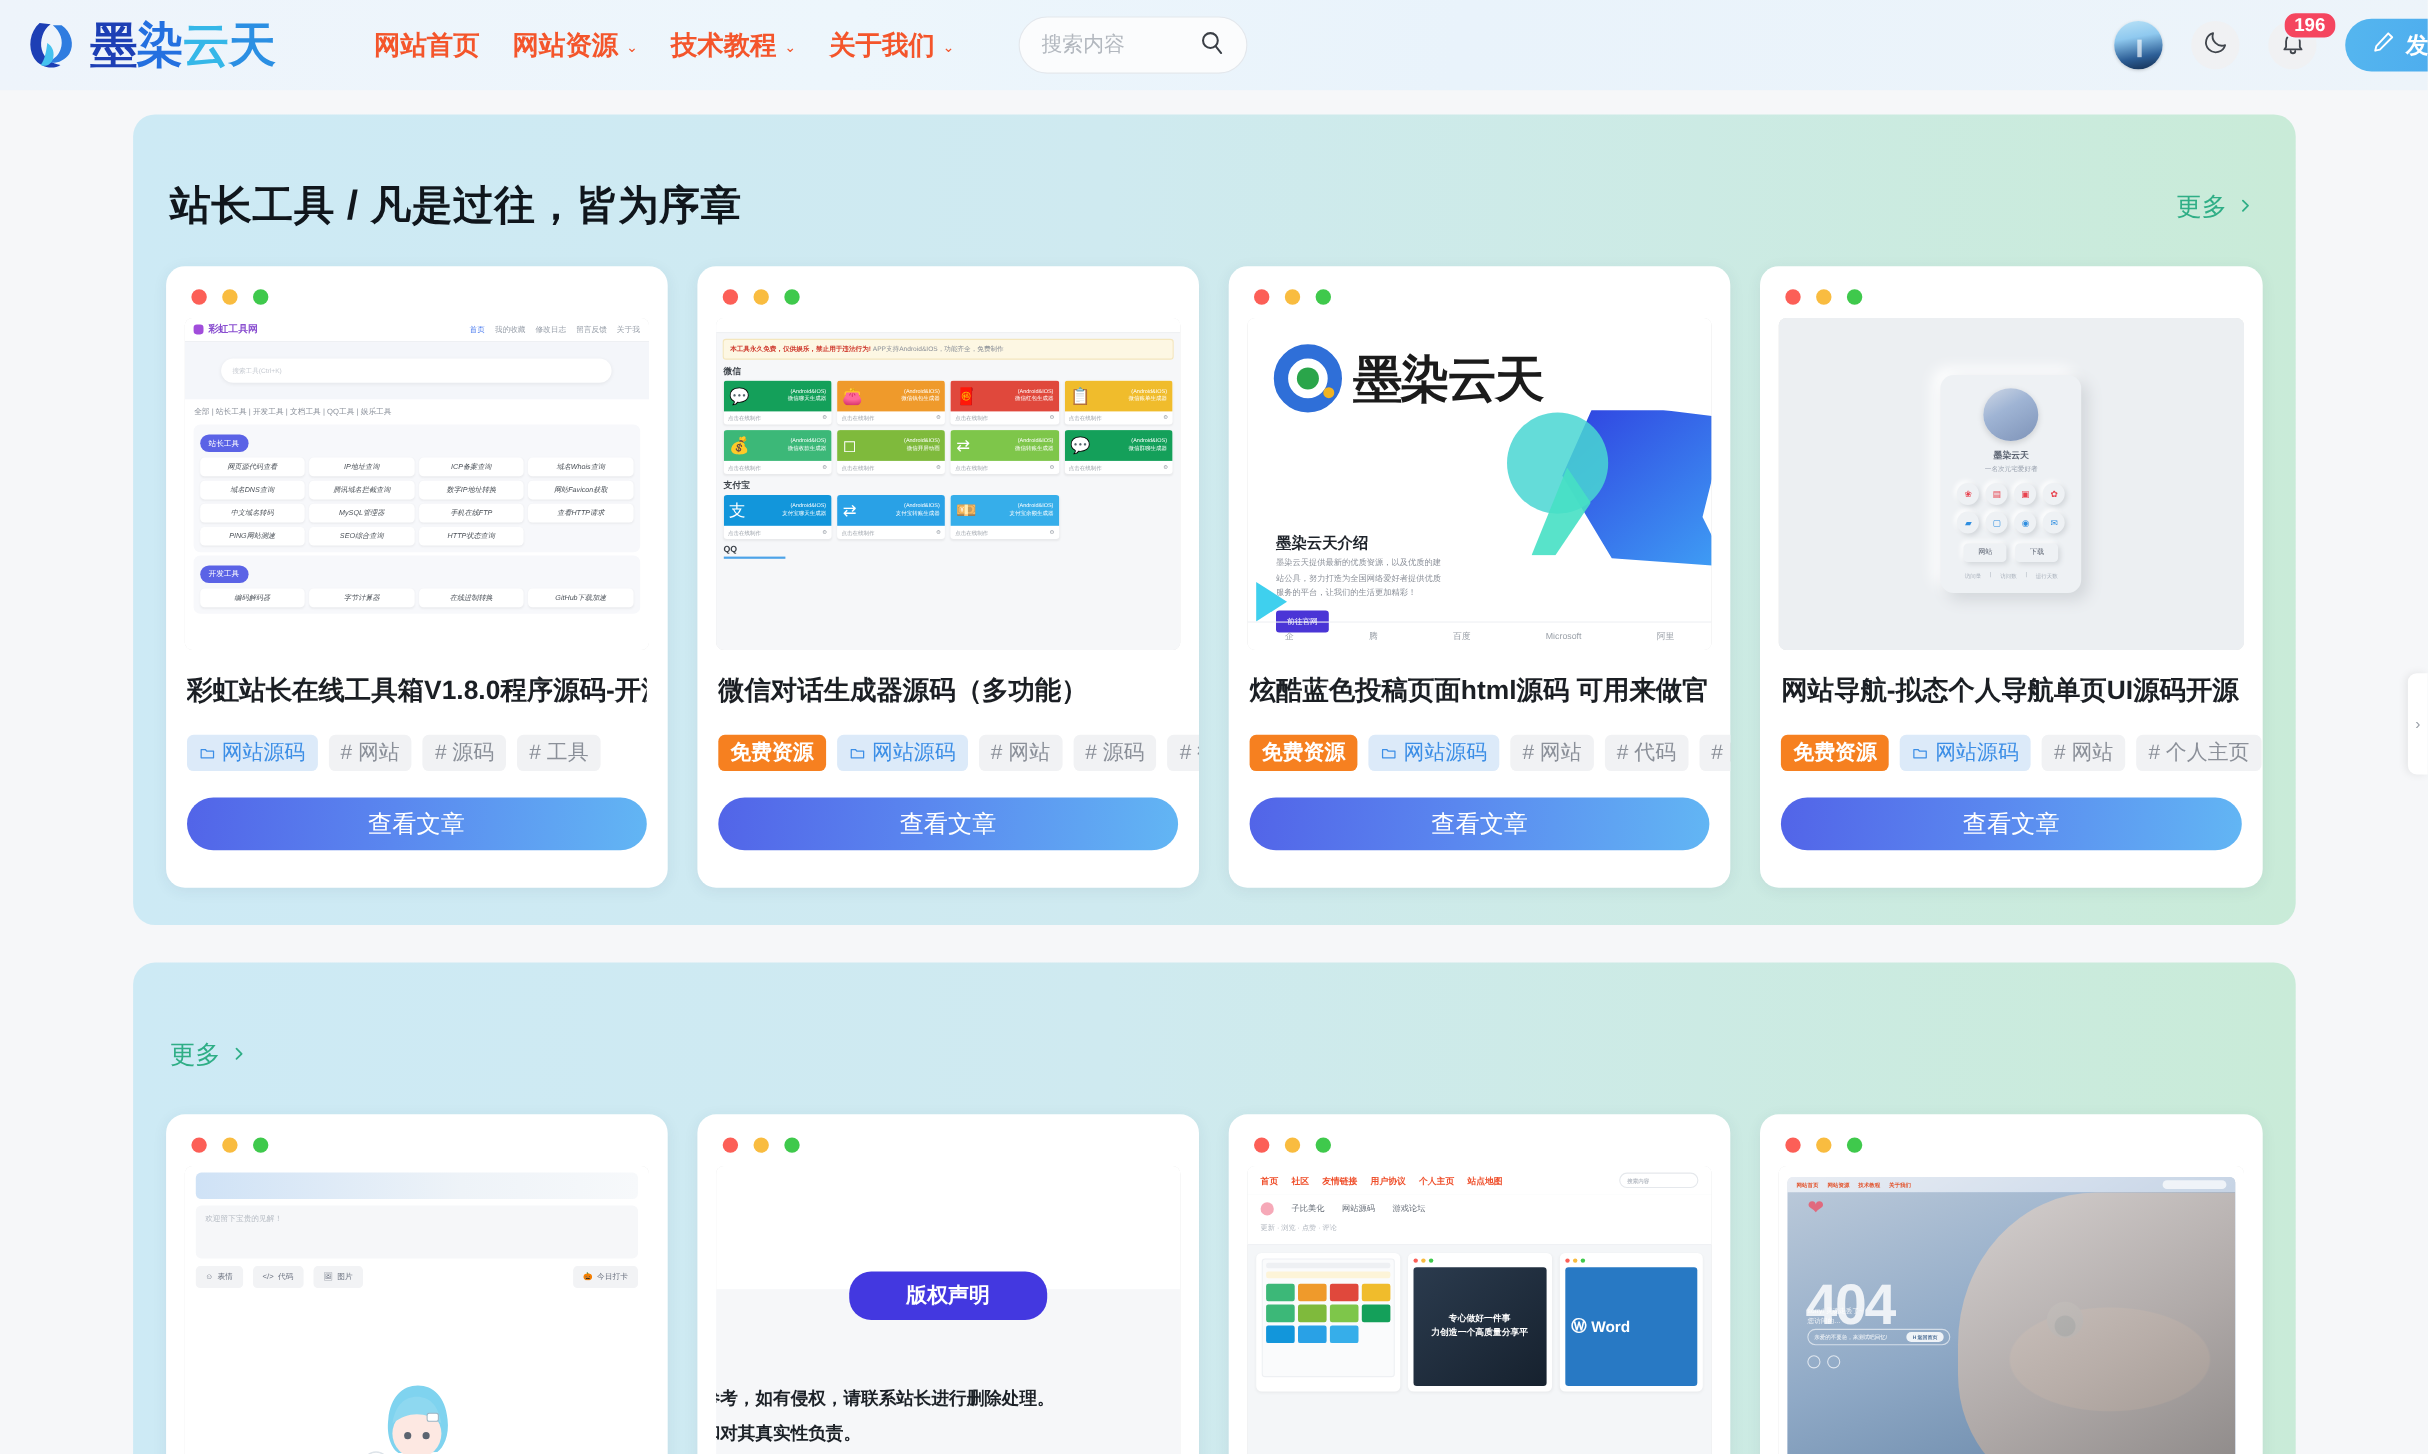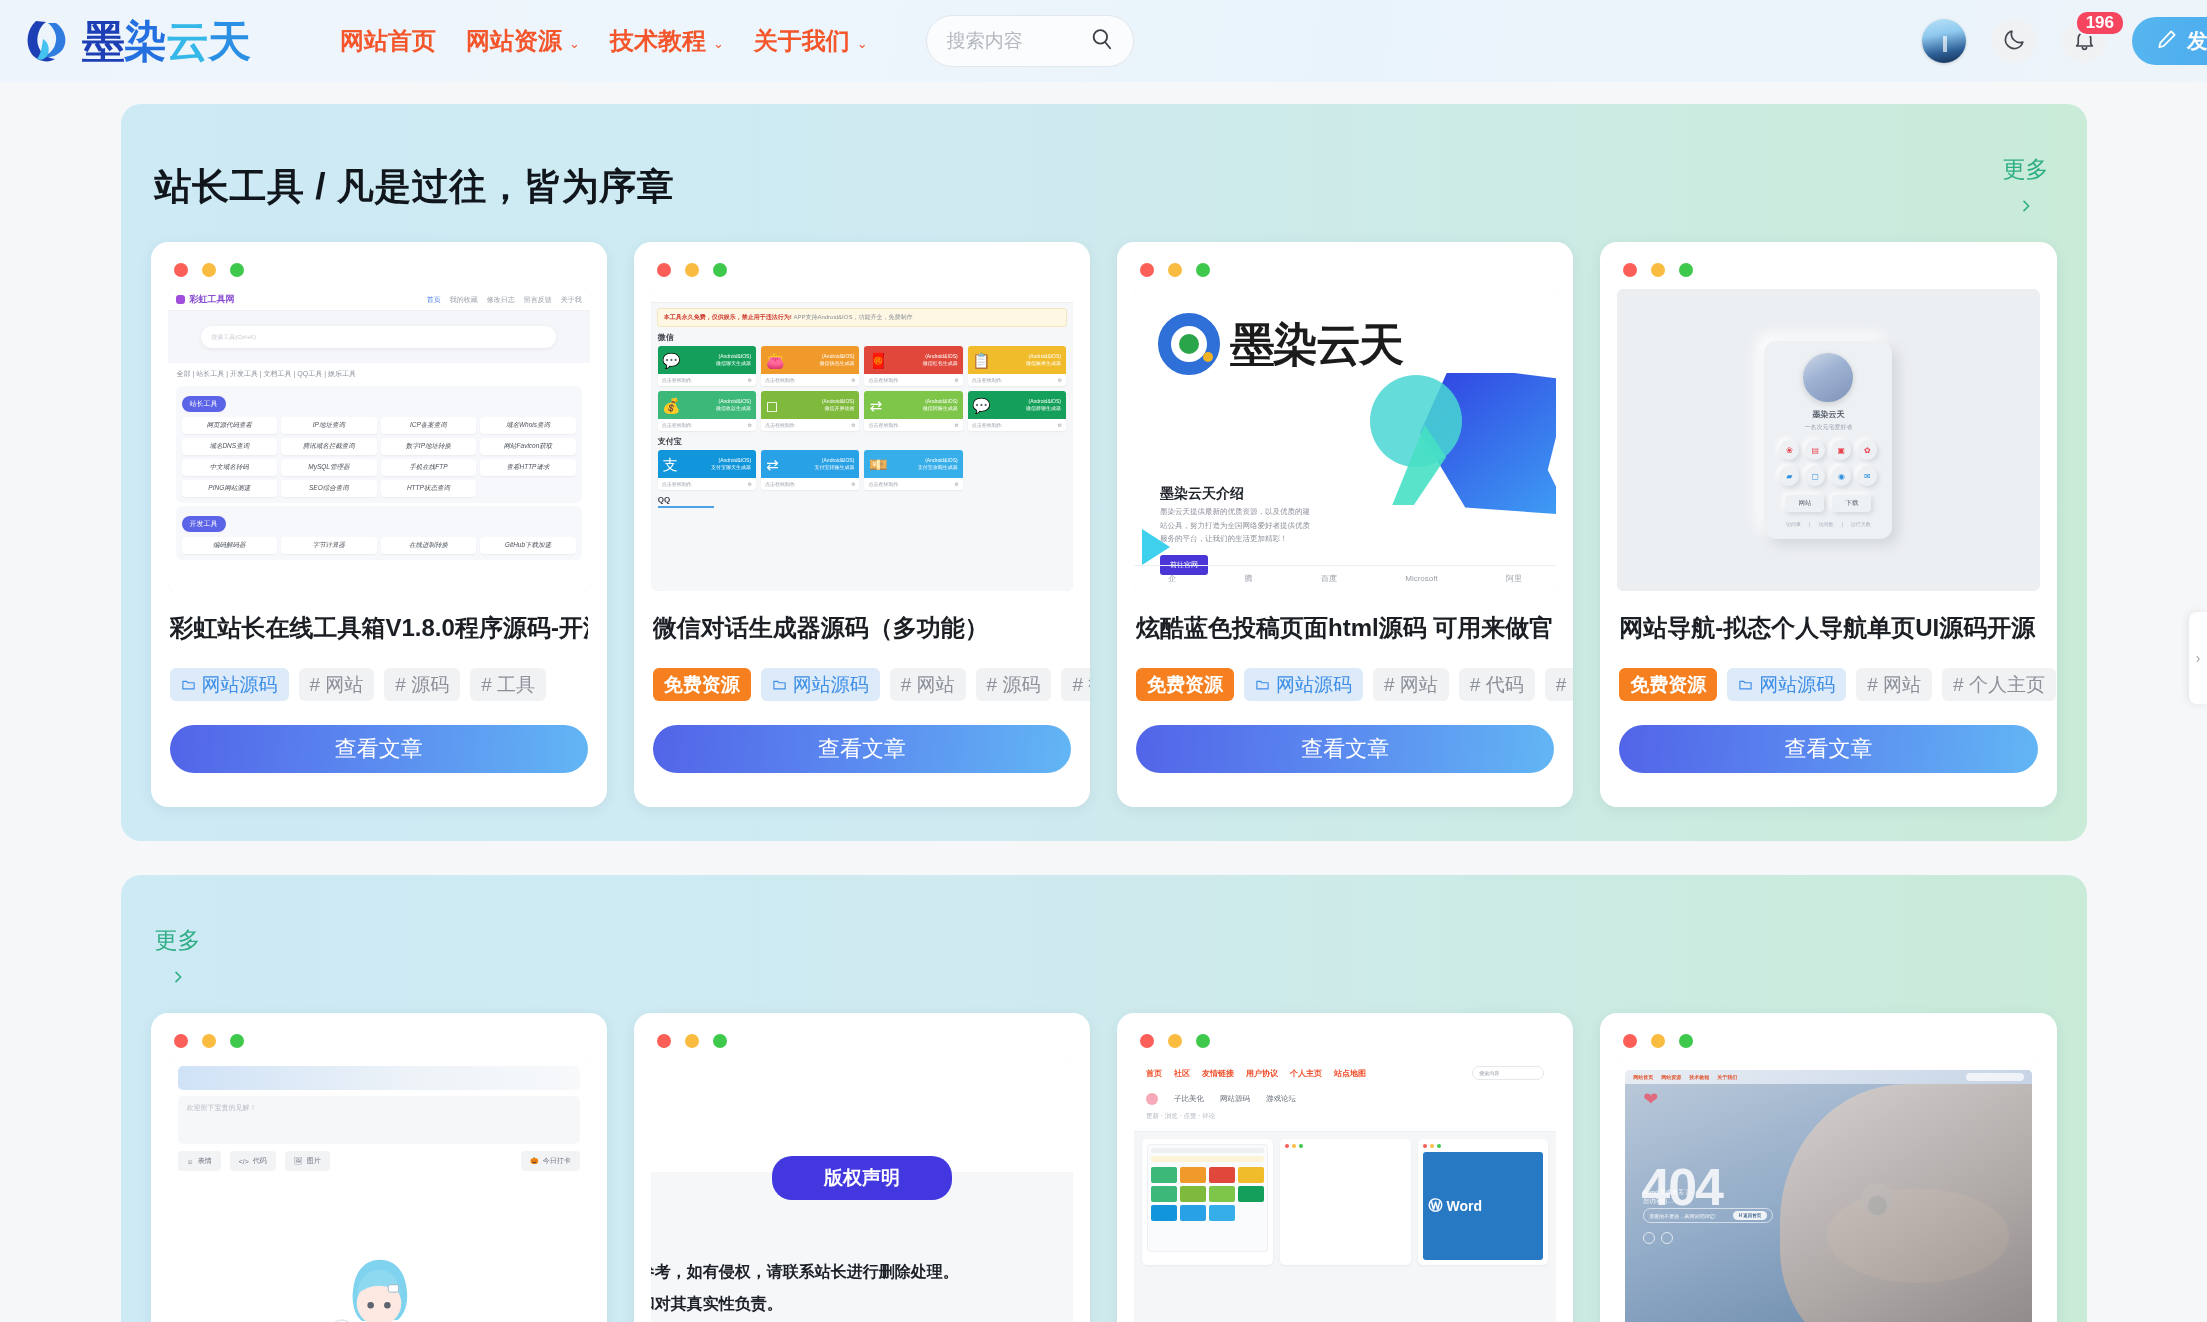--- a/index.html
+++ b/index.html
@@ -104,21 +104,21 @@
     display:flex; align-items:center; justify-content:space-between;
     padding: 14px 38px 0 34px;
     height: 92px;
   }
   .panel-title {
     font-size:37px; font-weight:900; color:#10161c; letter-spacing:.5px;
     white-space:nowrap;
   }
   .panel-more {
     display:flex; align-items:center; gap:8px;
-    font-size:23px; color:#2fae86; cursor:pointer; font-weight:500;flex-direction:column;
+    font-size:23px; color:#2fae86; cursor:pointer; font-weight:500;
   }
 
   .cards { display:flex; gap:27px; padding: 16px 30px 0 30px; }
   .card {
     flex: 1 1 0; min-width:0;
     background:#fff; border-radius:17px;
     box-shadow: 0 3px 14px rgba(40,60,90,.07);
     padding: 17px 17px 22px;
     display:flex; flex-direction:column;
     overflow:hidden;
@@ -808,20 +808,26 @@
                       <i></i>
                   </div>
                 </div>
               </div>
               <div class="mini">
                 <div class="mdots">
                     <i style="background:#fc5f57"></i>
                     <i style="background:#f9bc40"></i>
                     <i style="background:#3fc94c"></i>
                   </div>
+                <div class="ph2">
+                  <div>
+                    <span>专心做好一件事</span><br>
+                    <span>力创造一个高质量分享平</span>
+                  </div>
+                </div>
               </div>
               <div class="mini">
                 <div class="mdots">
                     <i style="background:#fc5f57"></i>
                     <i style="background:#f9bc40"></i>
                     <i style="background:#3fc94c"></i>
                   </div>
                 <div class="ph3">
                     <span>Ⓦ</span>
                     <span>Word</span>

